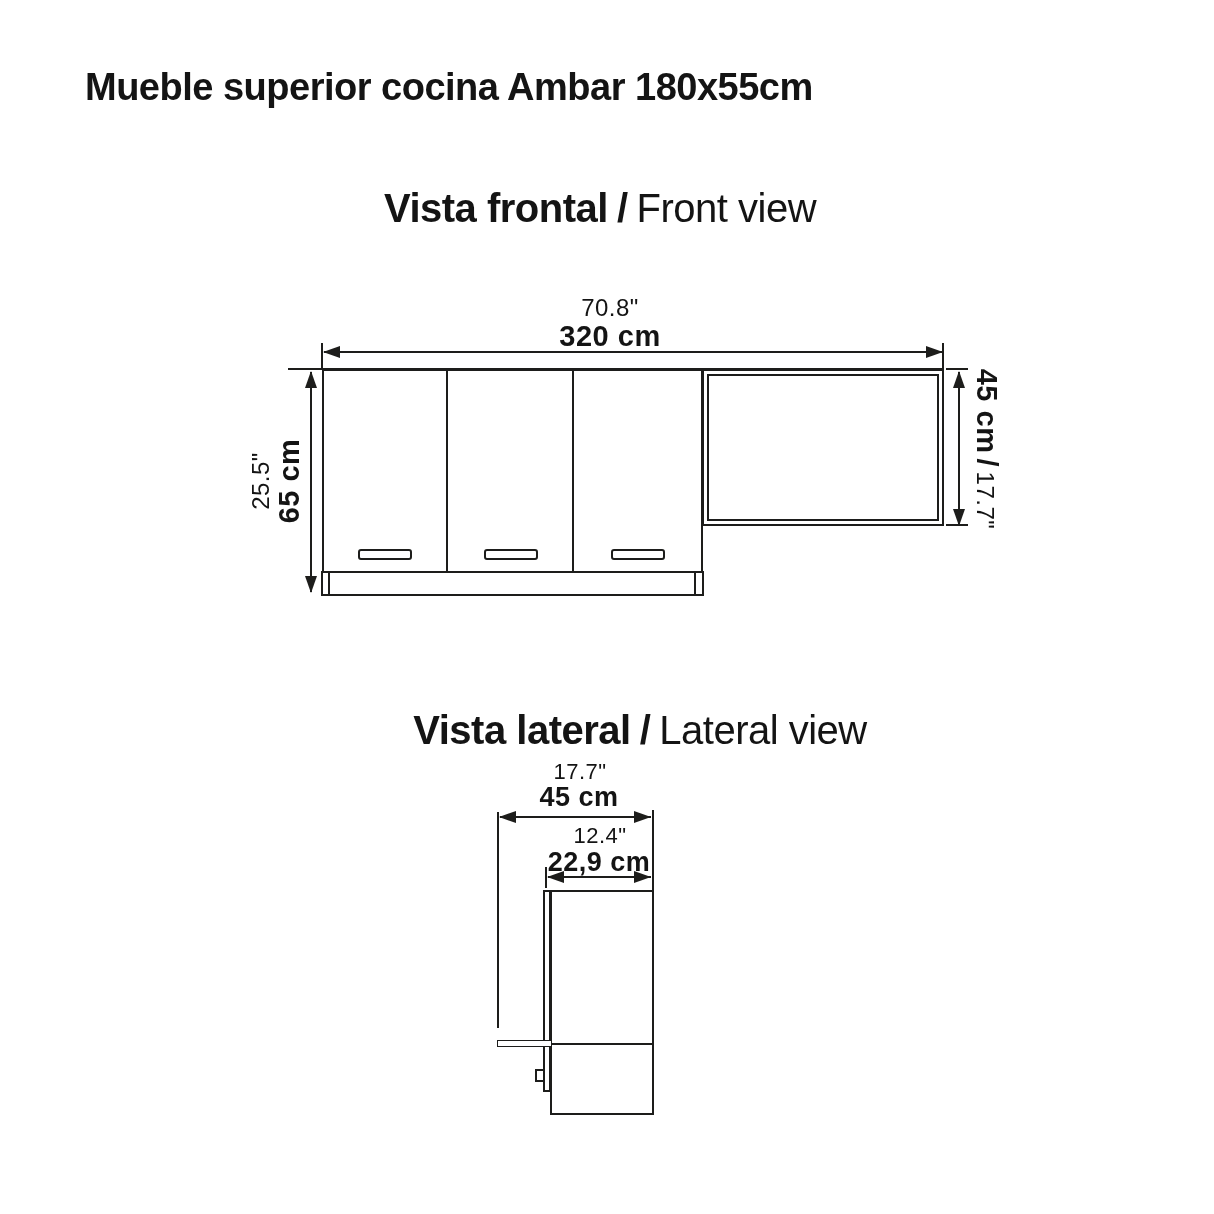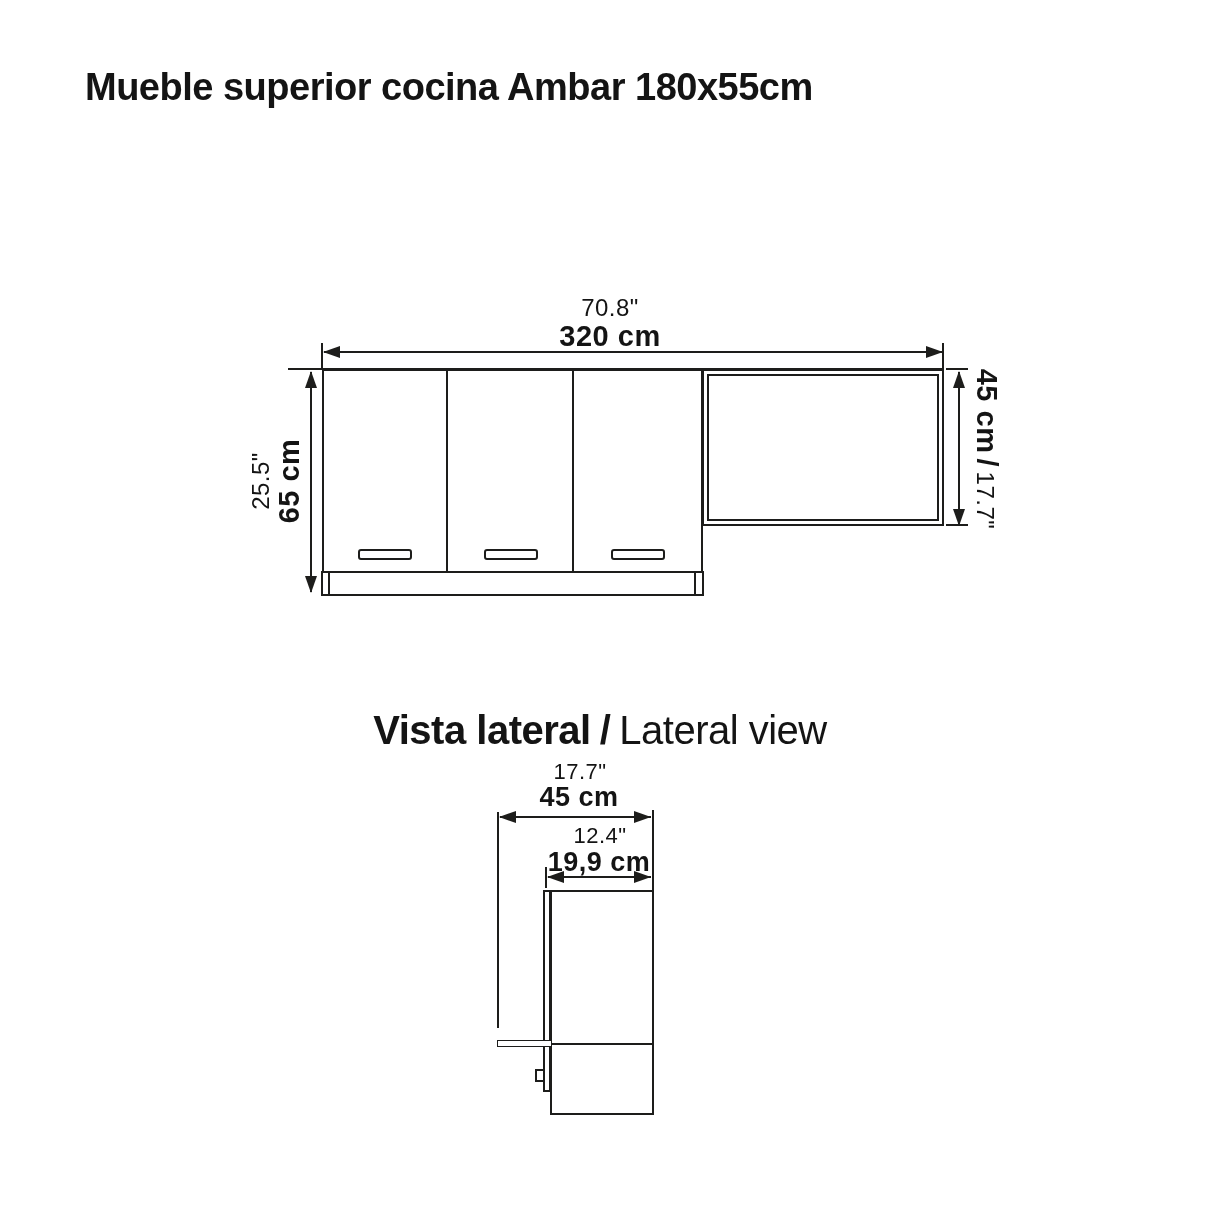--- a/index.html
+++ b/index.html
@@ -34,20 +34,25 @@
   .handle { border-radius:3px; }
   .shelf-sep { margin:0 5px; font-weight:700; font-size:29px; }
 </style>
 </head>
 <body>
 
 <div id="canvas">
 
   <div class="lbl page-title" style="left:85px; top:66px;">Mueble superior cocina Ambar 180x55cm</div>
 
+  <div class="lbl view-heading" style="left:600px; top:186px;">
+    <span class="center" style="display:inline-block;">
+      <span class="bold">Vista frontal</span><span class="sep">/</span><span class="light">Front view</span>
+    </span>
+  </div>
 
   <div class="lbl dim-in center" style="left:610px; top:294px;">70.8"</div>
   <div class="lbl dim-cm center" style="left:610px; top:320px;">320 cm</div>
   <div class="line" style="left:321px; top:343px; width:2px; height:26px;"></div>
   <div class="line" style="left:942px; top:343px; width:2px; height:26px;"></div>
   <div class="line" style="left:324px; top:351px; width:618px; height:2px;"></div>
   <div class="arr a-left" style="left:323px; top:346px;"></div>
   <div class="arr a-right" style="left:926px; top:346px;"></div>
 
   <div class="line" style="left:288px; top:368px; width:656px; height:2px;"></div>
@@ -77,35 +82,35 @@
   <div class="line" style="left:946px; top:368px; width:22px; height:2px;"></div>
   <div class="line" style="left:946px; top:524px; width:22px; height:2px;"></div>
   <div class="line" style="left:958px; top:372px; width:2px; height:153px;"></div>
   <div class="arr a-up" style="left:953px; top:371px;"></div>
   <div class="arr a-down" style="left:953px; top:509px;"></div>
   <div class="lbl rot-cw" style="left:986px; top:449px;">
     <span class="dim-cm">45 cm</span><span class="shelf-sep">/</span><span class="dim-in">17.7"</span>
   </div>
 
   <div class="lbl view-heading" style="left:600px; top:708px;">
-    <span class="center" style="display:inline-block;">
+    <span class="center" style="display:inline-block;margin-left:40px;">
       <span class="bold">Vista lateral</span><span class="sep">/</span><span class="light">Lateral view</span>
     </span>
   </div>
 
   <div class="lbl dim-in-sm center" style="left:580px; top:759px;">17.7"</div>
   <div class="lbl dim-cm-sm center" style="left:579px; top:782px;">45 cm</div>
   <div class="line" style="left:497px; top:812px; width:2px; height:216px;"></div>
   <div class="line" style="left:652px; top:810px; width:2px; height:80px;"></div>
   <div class="line" style="left:500px; top:816px; width:151px; height:2px;"></div>
   <div class="arr a-left" style="left:499px; top:811px;"></div>
   <div class="arr a-right" style="left:634px; top:811px;"></div>
 
   <div class="lbl dim-in-sm center" style="left:600px; top:823px;">12.4"</div>
-  <div class="lbl dim-cm-sm center" style="left:599px; top:847px;">19,9 cm</div>
+  <div class="lbl dim-cm-sm center" style="left:599px; top:847px;">22,9 cm</div>
   <div class="line" style="left:545px; top:867px; width:2px; height:21px;"></div>
   <div class="line" style="left:548px; top:876px; width:103px; height:2px;"></div>
   <div class="arr a-left" style="left:547px; top:871px;"></div>
   <div class="arr a-right" style="left:634px; top:871px;"></div>
 
   <div class="rect" style="left:550px; top:890px; width:104px; height:225px;"></div>
   <div class="line" style="left:552px; top:1043px; width:100px; height:2px;"></div>
   <div class="rect" style="left:543px; top:890px; width:8px; height:202px;"></div>
   <div class="rect" style="left:497px; top:1040px; width:55px; height:7px; border-width:1.5px;"></div>
   <div class="rect" style="left:535px; top:1069px; width:10px; height:13px;"></div>

